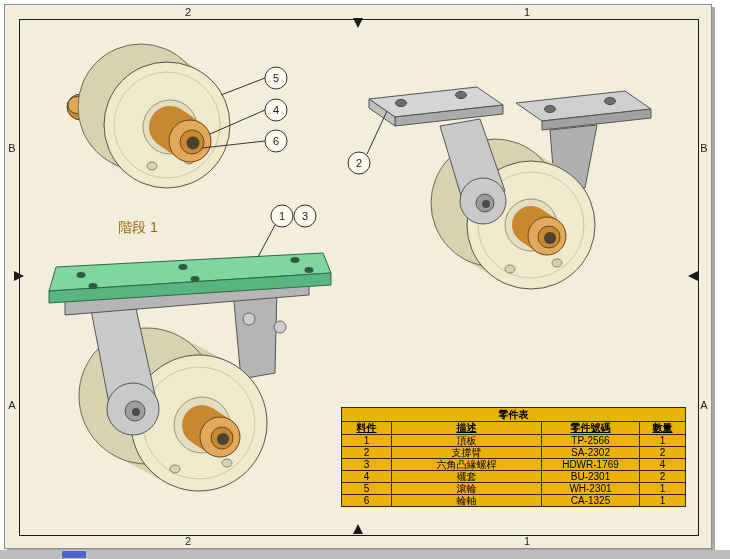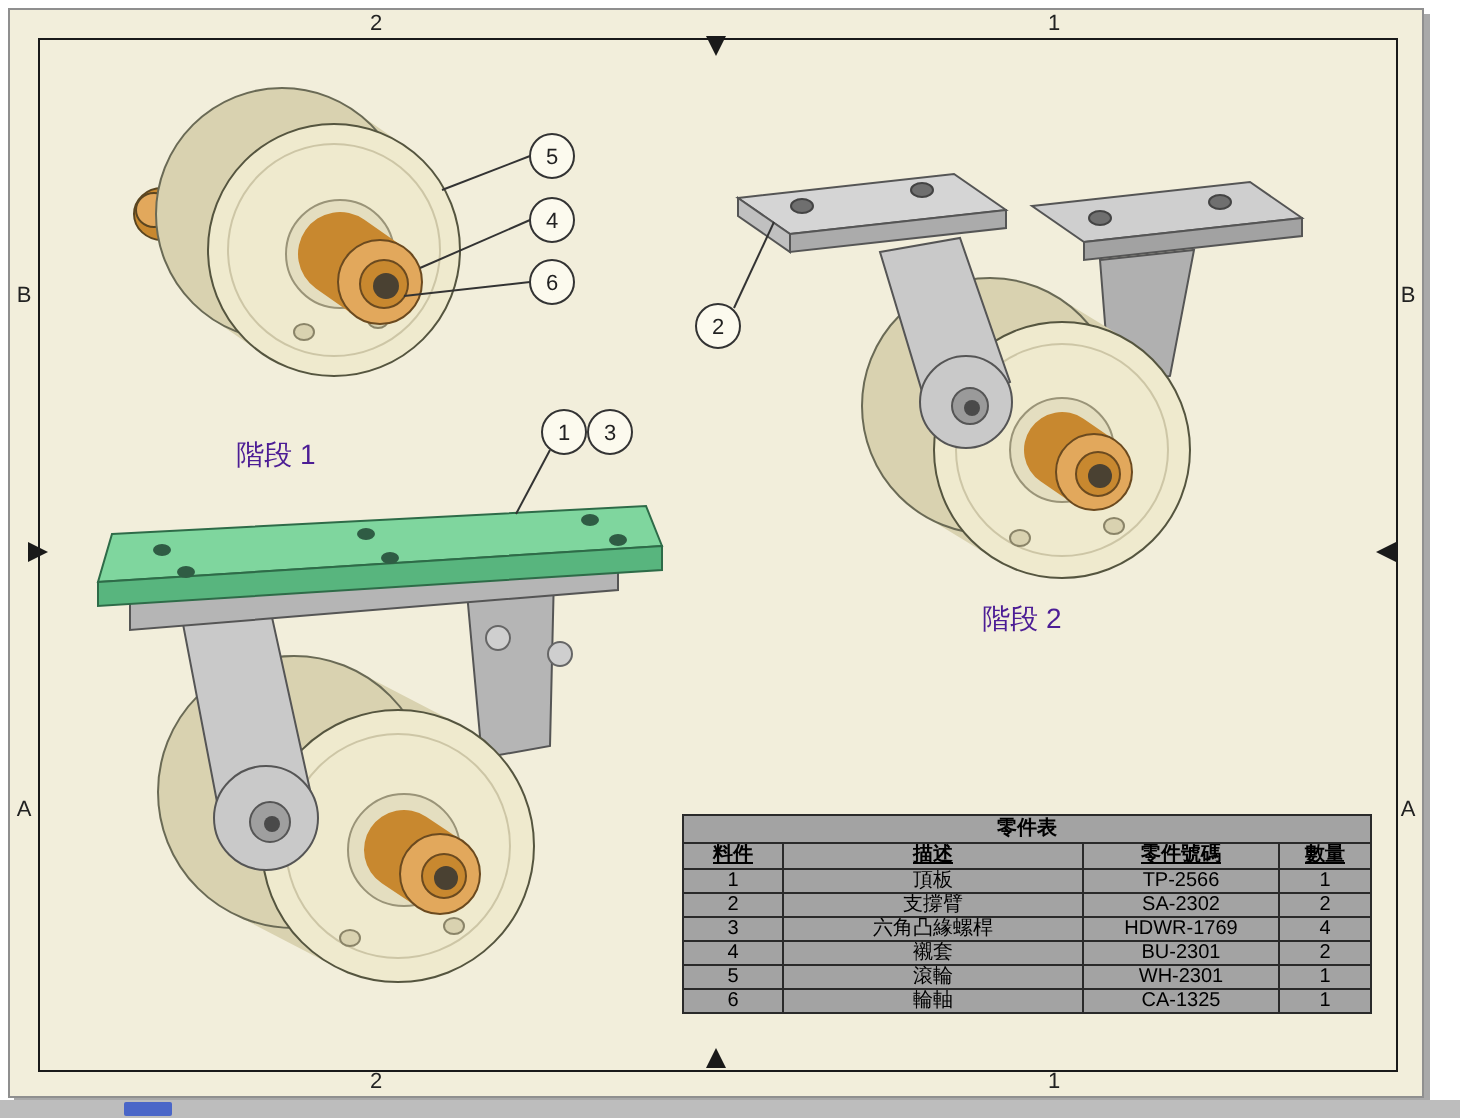--- a/index.html
+++ b/index.html
@@ -9,22 +9,22 @@
          border:1px solid #8f8f8f;box-shadow:3px 3px 0 #a9a9a9;}
   .sheet-border{position:absolute;left:14px;top:14px;width:678px;height:515px;
                 border:1px solid #1a1a1a;}
   .zone{position:absolute;font-size:11px;color:#222;text-align:center;line-height:12px;}
   .mark{position:absolute;width:0;height:0;}
   .mark.down{border-left:5px solid transparent;border-right:5px solid transparent;border-top:10px solid #1a1a1a;}
   .mark.up{border-left:5px solid transparent;border-right:5px solid transparent;border-bottom:10px solid #1a1a1a;}
   .mark.rightp{border-top:5px solid transparent;border-bottom:5px solid transparent;border-left:10px solid #1a1a1a;}
   .mark.leftp{border-top:5px solid transparent;border-bottom:5px solid transparent;border-right:10px solid #1a1a1a;}
   .view{position:absolute;}
-  .cap{position:absolute;font-size:14px;color:#4c1d95;text-align:center;}
-  table.parts{position:absolute;left:336px;top:402px;border-collapse:collapse;background:#a3a3a3;
+  .cap{position:absolute;font-size:14px;color:#a16207;text-align:center;}
+  table.parts{position:absolute;left:336px;top:402px;border-collapse:collapse;background:#eab308;
               font-size:10px;color:#000;table-layout:fixed;}
   table.parts th,table.parts td{border:1px solid #2a2a2a;padding:0 3px;height:11px;line-height:11px;
               overflow:hidden;white-space:nowrap;font-weight:normal;}
   table.parts .ttl{font-weight:bold;text-align:center;height:13px;line-height:13px;}
   table.parts .hd{font-weight:bold;text-align:center;height:12px;line-height:12px;text-decoration:underline;}
   .c{text-align:center;}.l{text-align:center;}
   .statusbar{position:absolute;left:0;top:550px;width:730px;height:9px;background:#bdbdbd;}
   .status-chip{position:absolute;left:62px;top:551px;width:24px;height:7px;background:#4a66c8;border-radius:1px;}
 </style>
 </head>
@@ -122,21 +122,20 @@
         <circle cx="138" cy="128" r="23" fill="#C9C9C9" stroke="#555"></circle>
         <circle cx="140" cy="130" r="9" fill="#9a9a9a" stroke="#555"></circle>
         <circle cx="141" cy="131" r="4" fill="#4a4a4a"></circle>
       </g>
       <line x1="22" y1="81" x2="42" y2="38" stroke="#333"></line>
       <g>
         <circle cx="14" cy="90" r="11" fill="#FCFAEE" stroke="#333"></circle>
         <text x="14" y="94" text-anchor="middle" font-size="11" fill="#222">2</text>
       </g>
     </svg>
-    <div class="cap" style="left:446px;top:296px;width:120px">階段 2</div>
 
     <svg class="view" style="left:32px;top:196px" width="300" height="300" viewBox="0 0 300 300">
       <g>
         <polygon points="196,90 240,86 238,172 204,178" fill="#B5B5B5" stroke="#555"></polygon>
       </g>
       <g>
         <circle cx="212" cy="118" r="6" fill="#CFCFCF" stroke="#666"></circle>
         <circle cx="243" cy="126" r="6" fill="#CFCFCF" stroke="#666"></circle>
       </g>
       <g>

